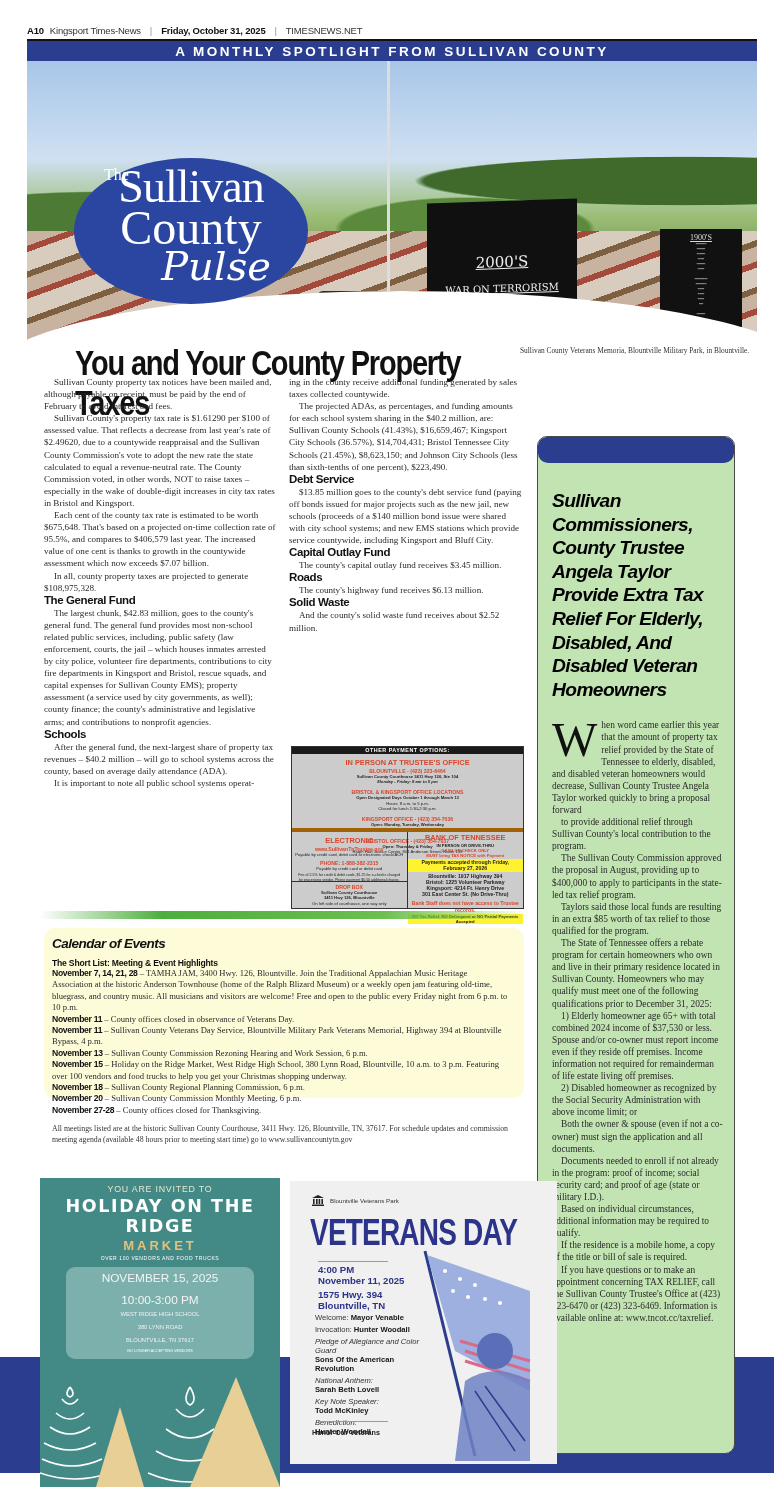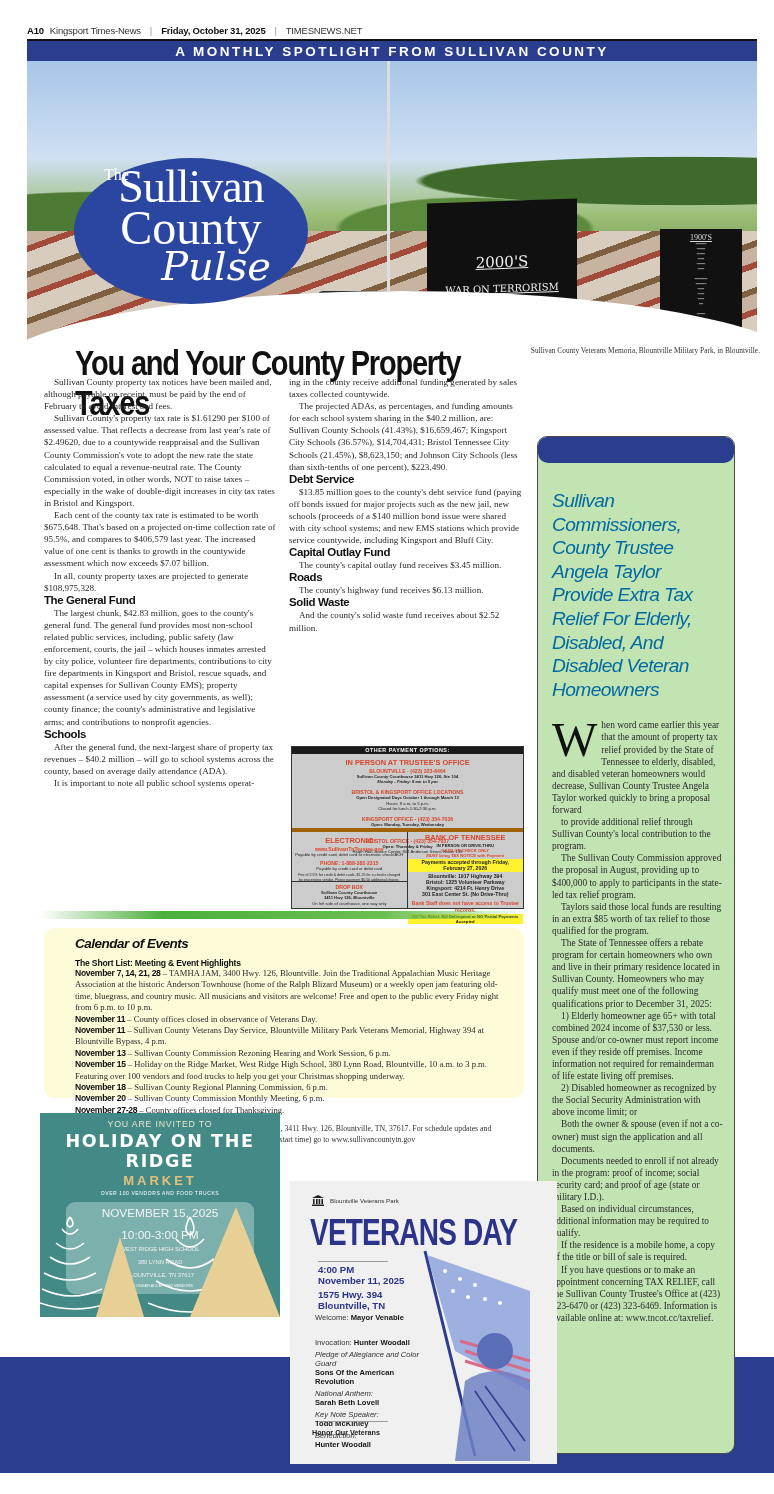--- a/index.html
+++ b/index.html
@@ -20,55 +20,55 @@
 .mon1 .mid{font-size:10px;margin-top:12px;text-decoration:underline}
 .mon1 .ln{font-size:10px;margin-top:6px;line-height:13px}
 .mon2{position:absolute;left:633px;top:168px;width:82px;height:98px;background:#111;color:#ddd;text-align:center;font-size:8px}
 .mon2 .t{margin-top:4px;text-decoration:underline}
 .mon2 .l{font-size:3.5px;line-height:5px}
 .logo{position:absolute;left:74px;top:158px;width:234px;height:146px;background:#2b46a0;border-radius:50%;color:#fff;text-align:center}
 .logo .the{position:absolute;left:30px;top:8px;font-size:16px;font-family:"Liberation Serif",serif}
 .logo .sul{position:absolute;left:0;right:0;top:6px;font-size:46px;font-family:"Liberation Serif",serif;letter-spacing:-1px;line-height:46px}
 .logo .cty{position:absolute;left:0;right:0;top:46px;font-size:48px;font-family:"Liberation Serif",serif;line-height:48px}
 .logo .pulse{position:absolute;left:50px;right:0;top:86px;font-size:40px;font-style:italic;font-family:"DejaVu Serif",serif;line-height:44px}
-.caption{position:absolute;left:520px;top:346px;width:240px;font-size:7.4px;color:#333;text-align:right}
+.caption{position:absolute;left:520px;top:346px;width:240px;font-size:7.4px;color:#333;text-align:left}
 .headline{position:absolute;left:75px;top:344px;width:420px;font-family:"Liberation Sans",sans-serif;font-weight:bold;font-size:29px;letter-spacing:-1.2px;color:#111;transform:scaleY(1.2);transform-origin:left top}
 .col{position:absolute;font-size:9.1px;line-height:12.1px;color:#2a2a2a}
 .col p{text-indent:10px}
 .col h3{font-family:"Liberation Sans",sans-serif;font-weight:bold;font-size:11.5px;line-height:13px;letter-spacing:-0.4px;color:#111}
 .col1{left:44px;top:376px;width:232px}
 .col2{left:289px;top:376px;width:234px}
 .payopts{position:absolute;left:291px;top:746px;width:233px;height:163px;border:1px solid #333;background:#ccc;font-family:"Liberation Sans",sans-serif;text-align:center;color:#222;font-size:4.2px;line-height:5.2px}
 .payopts .hd{background:#1a1a1a;color:#fff;font-weight:bold;font-size:5.4px;line-height:7px;letter-spacing:0.5px}
 .payopts .red{color:#d8462c;font-weight:bold}
 .payopts .big{font-size:7.4px;line-height:8.5px}
 .payopts .med{font-size:5.2px;line-height:6.2px}
 .payopts .b{font-weight:bold}
 .payopts .sec{padding-top:5px}
 .payopts .split{position:absolute;top:81px;left:0;right:0;bottom:0;display:flex;border-top:4px solid #a16207}
 .payopts .lf{width:50%;border-right:1px solid #333;position:relative}
 .payopts .lf .dz{position:absolute;left:0;right:0;top:49px;bottom:0;border-top:1px solid #333;padding-top:2px}
 .payopts .rt{width:50%;padding-top:2px}
 .payopts .yel{background:#fff22e;display:inline-block;padding:0 3px;margin:1px 0}
 .greenbar{position:absolute;left:40px;top:911px;width:490px;height:8px;background:linear-gradient(90deg,rgba(255,255,255,0) 0%,#4caf3c 25%,#6bbf4f 70%,rgba(255,255,255,0) 100%)}
-.calendar{position:absolute;left:44px;top:928px;width:480px;height:170px;background:#fdfbd8;border-radius:10px;padding:6px 16px 0 31px}
+.calendar{position:absolute;left:44px;top:928px;width:480px;height:170px;background:#fdfbd8;border-radius:10px;padding:6px 16px 0 8px}
 .calendar h2{font-family:"Liberation Sans",sans-serif;font-style:italic;font-weight:bold;font-size:13.5px;letter-spacing:-0.5px;color:#111;margin-top:2px}
 .calendar h4{font-family:"Liberation Sans",sans-serif;font-weight:bold;font-size:8.6px;margin-top:7px;letter-spacing:-0.2px;color:#111}
 .calendar .ev{font-size:8.6px;line-height:11.4px;color:#2a2a2a}
 .calendar .ev b{font-family:"Liberation Sans",sans-serif;font-weight:bold;color:#111;letter-spacing:-0.3px}
 .calendar .foot{font-size:7.8px;line-height:10.4px;margin-top:8px;color:#333}
 .sidebox{position:absolute;left:537px;top:436px;width:198px;height:1018px;background:#c2e4b2;border:1.5px solid #4a4a4a;border-radius:10px;overflow:hidden}
 .sidebox .top{height:26px;background:#2b3d8f;border-radius:8px 8px 10px 10px}
-.sidebox h2{margin:26px 12px 0 14px;font-family:"Liberation Sans",sans-serif;font-style:italic;font-weight:normal;font-size:19.2px;line-height:23.6px;letter-spacing:-0.6px;color:#0369a1}
+.sidebox h2{margin:26px 12px 0 14px;font-family:"Liberation Sans",sans-serif;font-style:italic;font-weight:bold;font-size:19.2px;line-height:23.6px;letter-spacing:-0.6px;color:#000000}
 .sidebox .body{margin:18px 10px 0 14px;font-size:9.4px;line-height:12.1px;color:#2a2a2a}
 .sidebox .body p{text-indent:9px}
 .sidebox .body p.first{text-indent:0}
 .dropcap{float:left;font-size:48px;line-height:38px;margin:2px 4px 0 0;font-family:"Liberation Serif",serif;color:#111}
 .bluewide{position:absolute;left:0;top:1357px;width:774px;height:116px;background:#2b3d8f}
-.holiday{position:absolute;left:40px;top:1113px;width:240px;height:204px;background:#438a87;color:#fff;text-align:center;font-family:"Liberation Sans",sans-serif;overflow:hidden}
+.holiday{position:absolute;left:40px;top:1178px;width:240px;height:309px;background:#438a87;color:#fff;text-align:center;font-family:"Liberation Sans",sans-serif;overflow:hidden}
 .holiday .inv{font-size:8.8px;margin-top:6px;color:#e8e6cf;letter-spacing:0.8px}
 .holiday .ttl{font-size:17.5px;font-weight:bold;letter-spacing:1.6px;margin-top:2px;font-family:"DejaVu Sans",sans-serif}
 .holiday .mkt{font-size:13px;color:#e5c07b;letter-spacing:3px;font-weight:bold;margin-top:2px}
 .holiday .ovr{font-size:5px;letter-spacing:0.6px;margin-top:2px}
 .holiday .panel{margin:6px 26px 0 26px;background:#7bb0ad;border-radius:9px;padding:4px 0 6px}
 .holiday .date{font-size:11.8px;color:#f4f4f4}
 .holiday .time{font-size:11.8px;margin-top:8px;color:#f4f4f4}
 .holiday .addr{font-size:5.8px;line-height:12px;margin-top:1px;color:#f0f0f0}
 .holiday .nl{font-size:3.8px;margin-top:3px}
 .holiday .trees{position:absolute;left:0;bottom:0;width:240px;height:110px}
@@ -289,21 +289,21 @@
   <div class="vd">VETERANS DAY</div>
   <div class="rule" style="top:80px"></div>
   <div class="info">
     <div>4:00 PM</div>
     <div>November 11, 2025</div>
     <div style="margin-top:4px">1575 Hwy. 394</div>
     <div>Blountville, TN</div>
   </div>
   <div class="prog">
     <div><span>Welcome: </span><span class="bd">Mayor Venable</span></div>
-    <div style="margin-top:16px"><span>Invocation: </span><span class="bd">Hunter Woodall</span></div>
+    <div style="margin-top:3px"><span>Invocation: </span><span class="bd">Hunter Woodall</span></div>
     <div class="it" style="margin-top:3px">Pledge of Allegiance and Color Guard</div>
     <div class="bd">Sons Of the American Revolution</div>
     <div class="it" style="margin-top:3px">National Anthem:</div>
     <div class="bd">Sarah Beth Lovell</div>
     <div class="it" style="margin-top:3px">Key Note Speaker:</div>
     <div class="bd">Todd McKinley</div>
     <div class="it" style="margin-top:3px">Benediction:</div>
     <div class="bd">Hunter Woodall</div>
   </div>
   <div class="rule" style="top:240px"></div>

